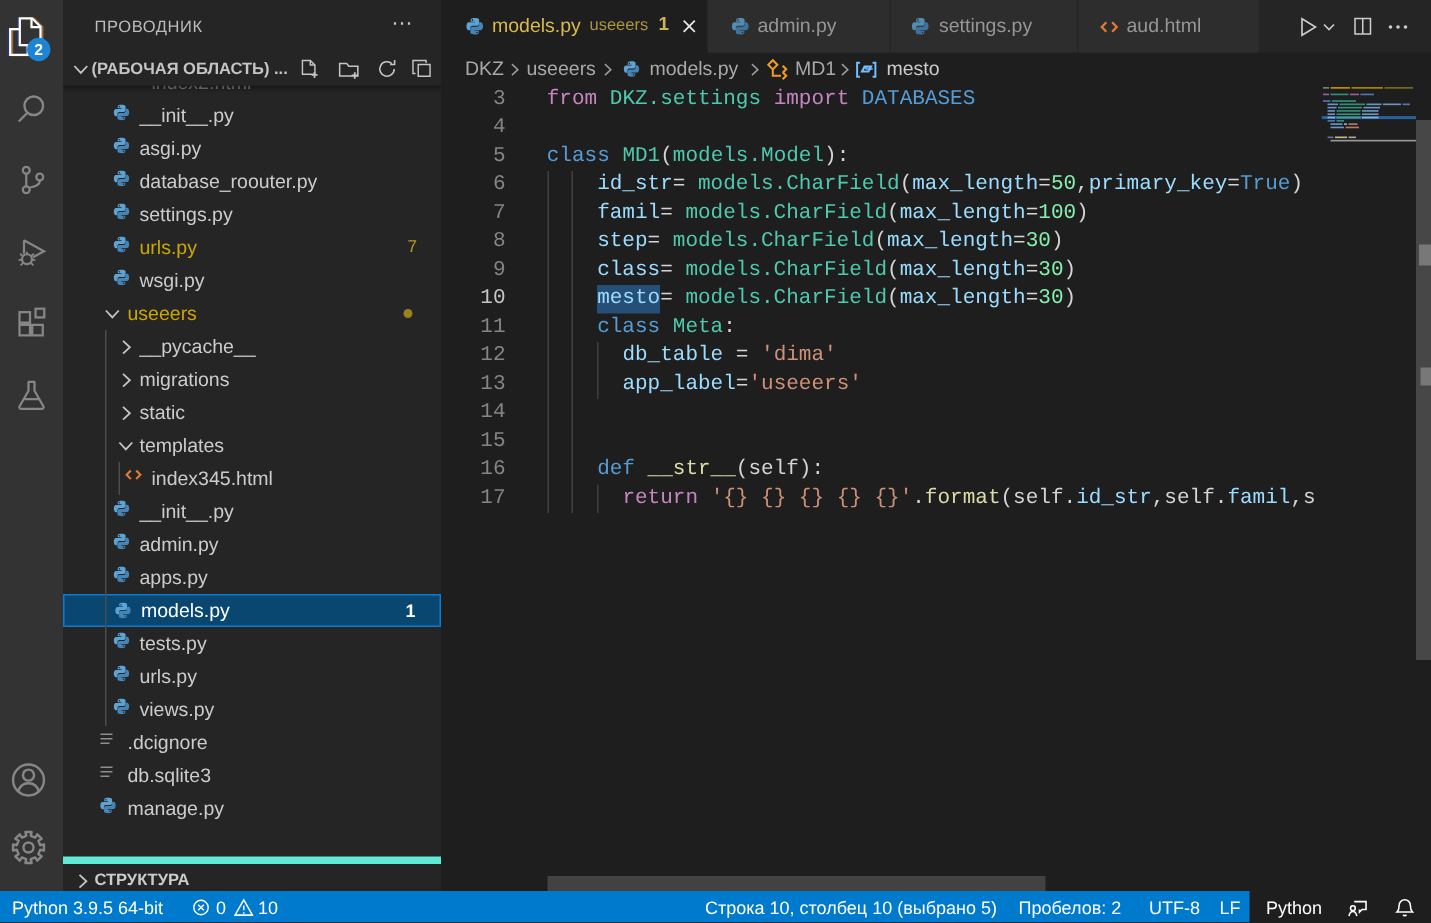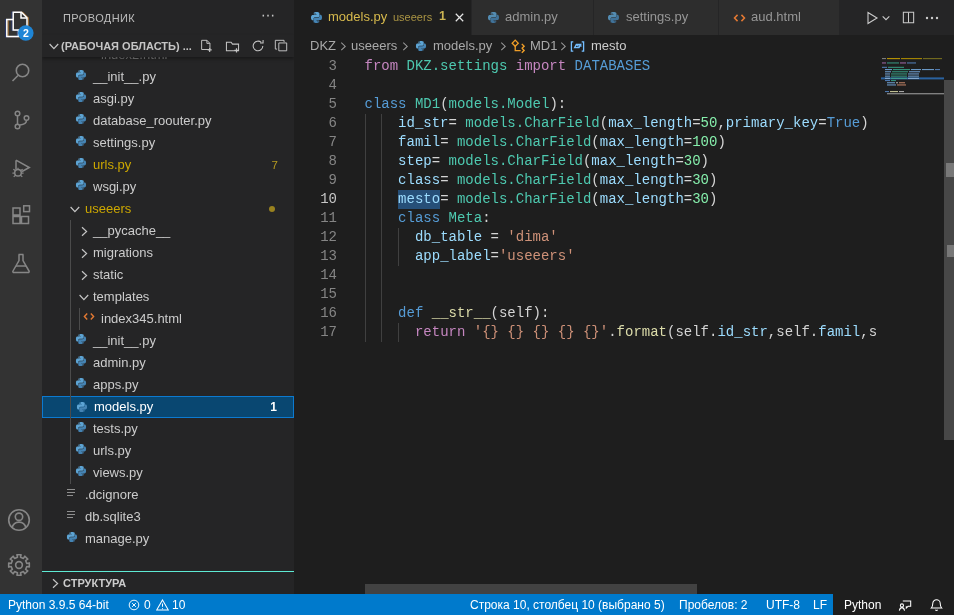--- a/index.html
+++ b/index.html
@@ -19,21 +19,21 @@
 .row .lbl{position:absolute;top:3px}
 .row .ic{position:absolute;top:3px}
 .chev{position:absolute;top:4px;width:14px;height:14px}
 .badge{position:absolute;right:12px;top:4px;font-size:12px}
 .l1i{left:24px;top:5px}.l2i{left:33px;top:5px}.l3i{left:41px;top:5px}
 .l1l{left:43px}.l2l{left:51px}.l3l{left:59px}
 .l1c{left:26px}.l2c{left:35px}
 .ic{position:absolute}
 .sel{background:#094771;border:1px solid #0c7ad0}
 .sel .lbl{top:2px}.sel .ic{top:4px}.sel .badge{top:3px}
-#outline{position:absolute;left:0;top:571px;width:252px;height:23px;border-top:1px solid #5eead4;background:#252526}
+#outline{position:absolute;left:0;top:571px;width:252px;height:23px;border-top:5px solid #5eead4;background:#252526}
 #outline .t{position:absolute;left:21px;top:5px;font-size:11px;font-weight:bold;color:#cccccc}
 
 #editor{position:absolute;left:294px;top:0;width:660px;height:594px;background:#1e1e1e}
 #tabs{position:absolute;left:0;top:0;width:660px;height:35px;background:#252526}
 .tab{position:absolute;top:0;height:35px;background:#2d2d2d;border-right:1px solid #252526;font-size:13px}
 .tab .ti{position:absolute;left:16px;top:11px;width:13px;height:13px}
 .tab .tl{position:absolute;left:34px;top:9px;color:#969696}
 #breadcrumbs{position:absolute;left:0;top:35px;width:660px;height:22px;font-size:13px;color:#a9a9a9}
 .bc{position:absolute;top:3px}
 .bsvg{position:absolute;top:5px;width:12px;height:12px;opacity:.75}

